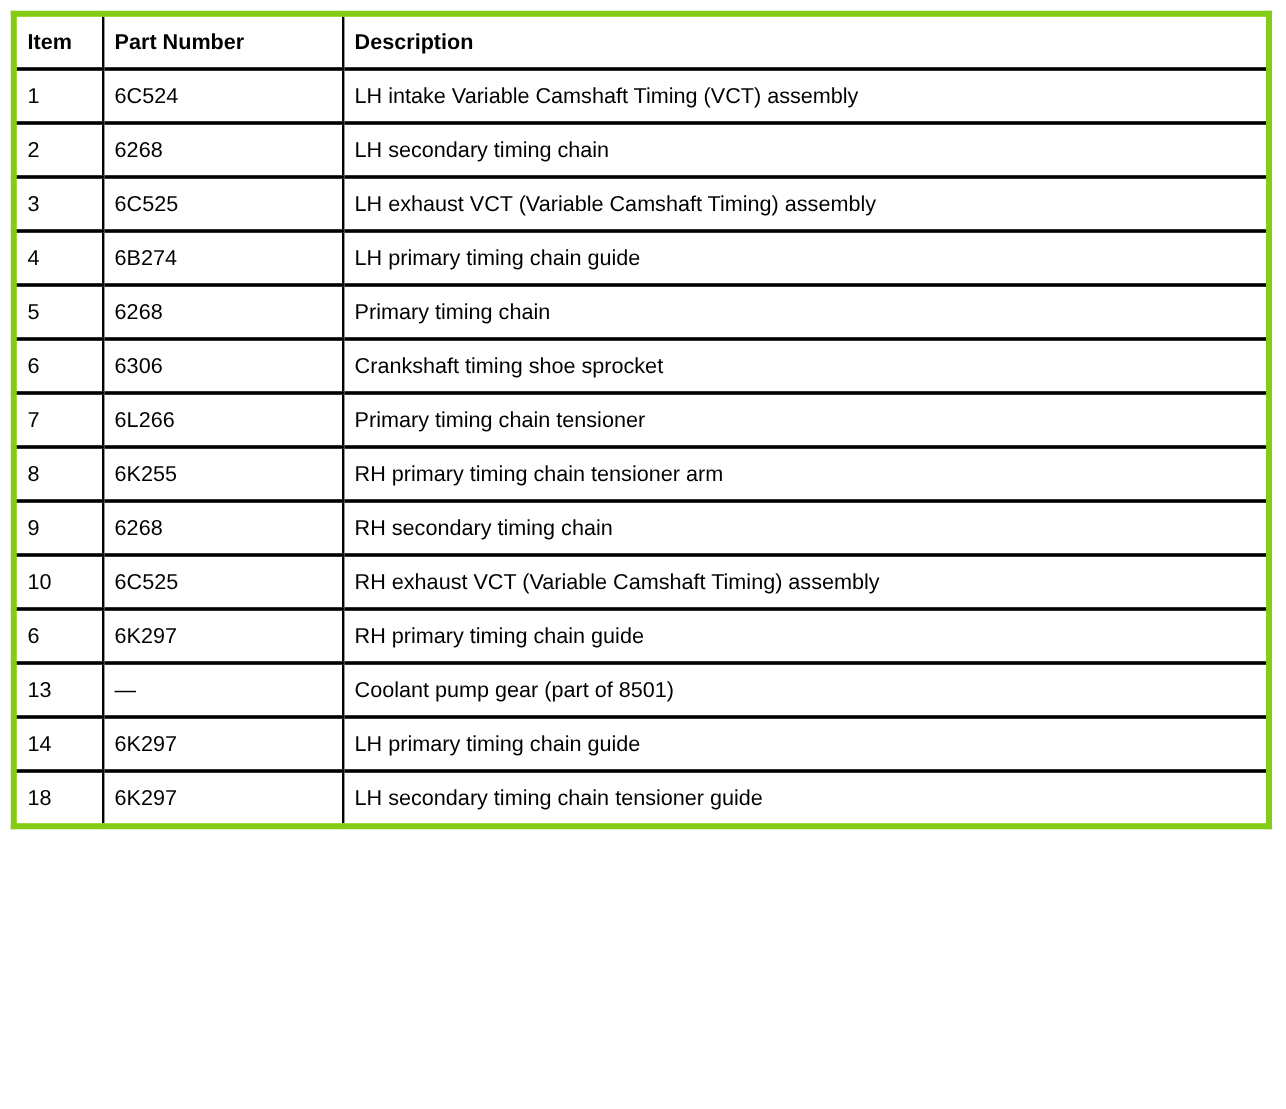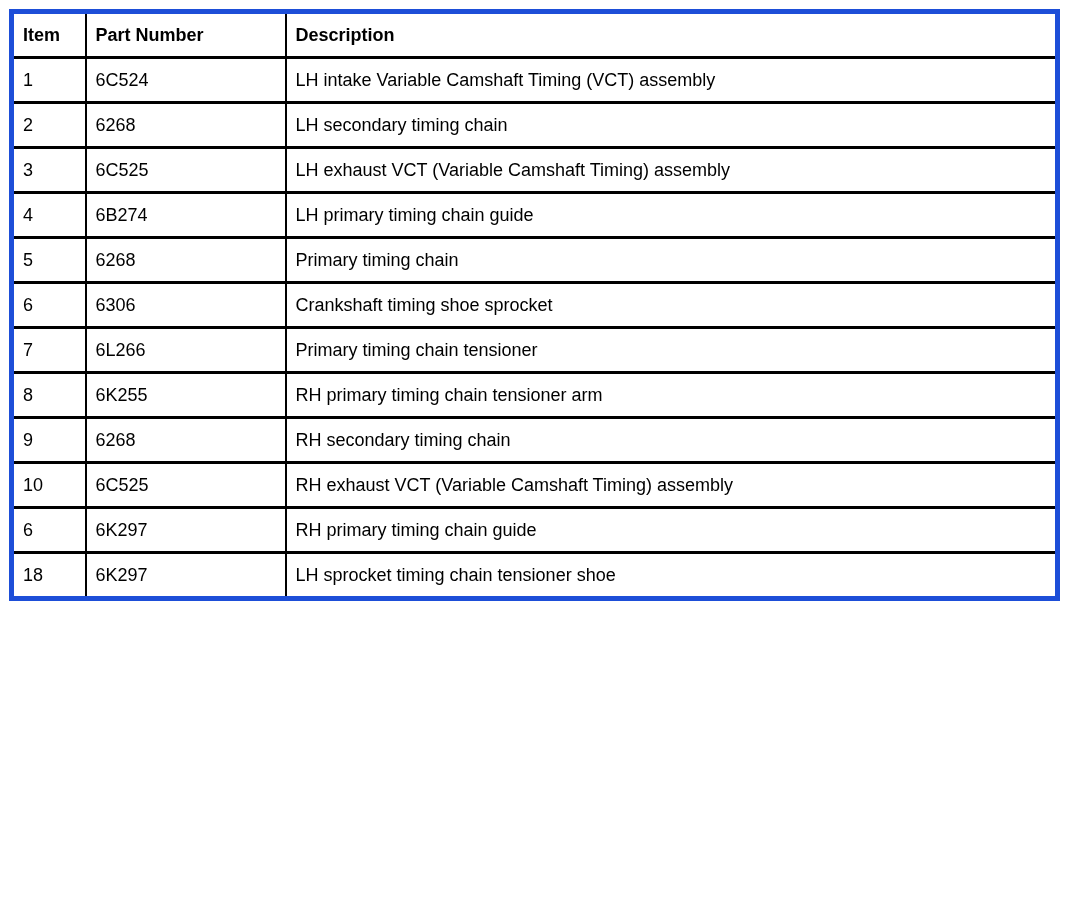--- a/index.html
+++ b/index.html
@@ -18,21 +18,21 @@
     padding: 9px;
     box-sizing: border-box;
   }
   table.parts-table {
     border-collapse: collapse;
     width: 1051px;
     table-layout: fixed;
     background: #ffffff;
   }
   table.parts-table {
-    border: 5px solid #1d4ed8;
+    border: 5px solid #84cc16;
     padding-left: 48px;
   }
   .parts-table th,
   .parts-table td {
     border: 2px solid #000000;
     border-top-width: 3px;
     border-bottom-width: 3px;
     height: 41px;
     padding: 1px 9px 0 9px;
     font-size: 18px;
@@ -116,19 +116,29 @@
         <td>10</td>
         <td>6C525</td>
         <td>RH exhaust VCT (Variable Camshaft Timing) assembly</td>
       </tr>
       <tr>
         <td>6</td>
         <td>6K297</td>
         <td>RH primary timing chain guide</td>
       </tr>
       <tr>
+        <td>13</td>
+        <td>—</td>
+        <td>Coolant pump gear (part of 8501)</td>
+      </tr>
+      <tr>
+        <td>14</td>
+        <td>6K297</td>
+        <td>LH primary timing chain guide</td>
+      </tr>
+      <tr>
         <td>18</td>
         <td>6K297</td>
-        <td>LH sprocket timing chain tensioner shoe</td>
+        <td>LH secondary timing chain tensioner guide</td>
       </tr>
     </tbody>
   </table>
 </div>
 
 </body></html>

